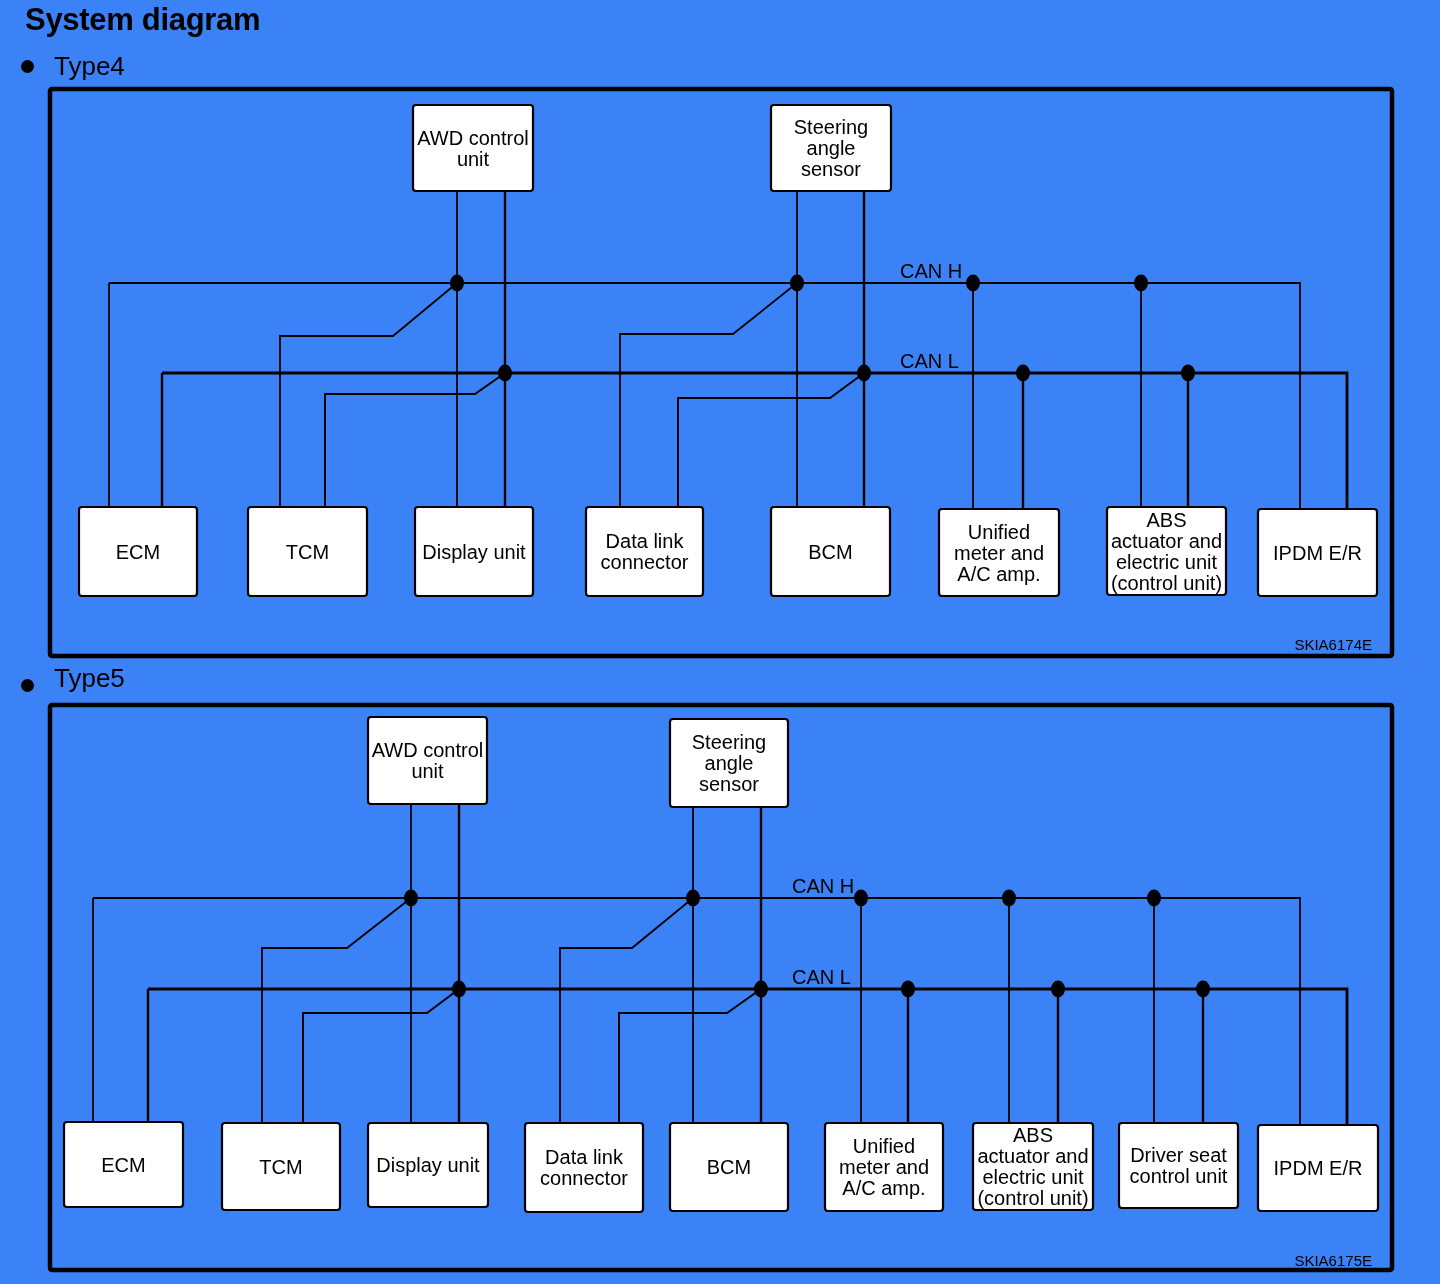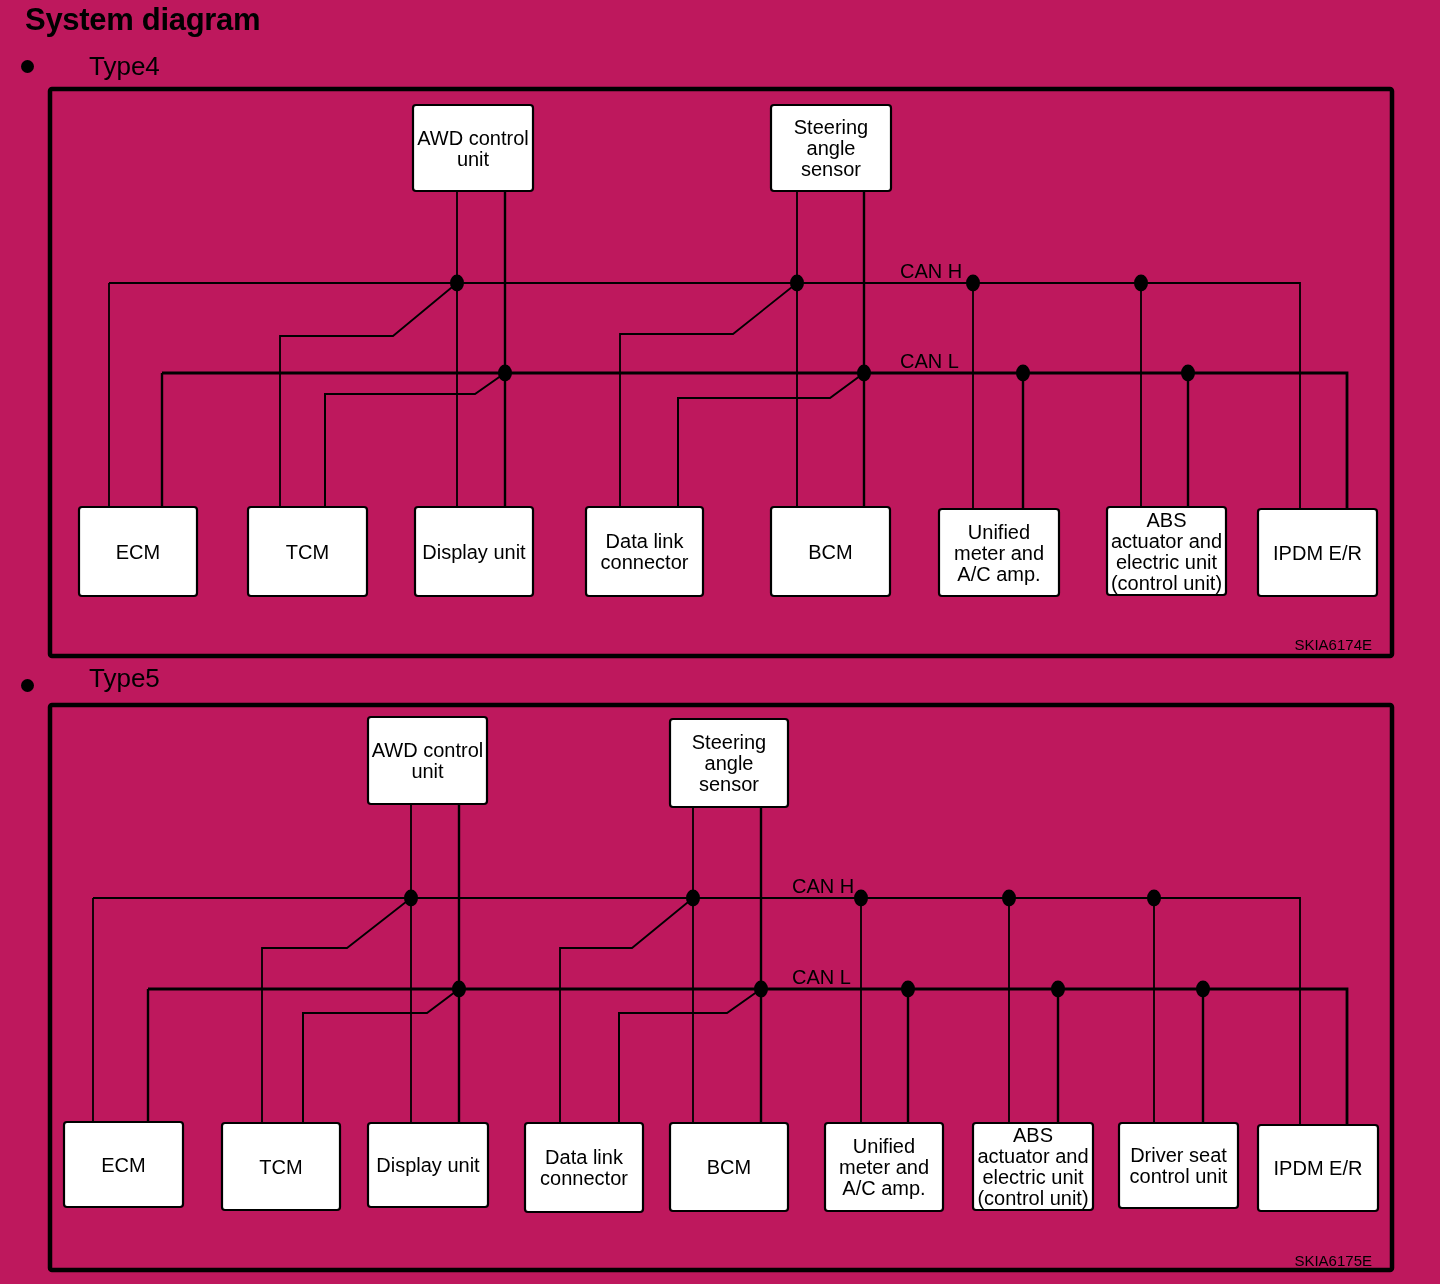--- a/index.html
+++ b/index.html
@@ -1,24 +1,24 @@
 <!DOCTYPE html>
 <html><head>
 <meta charset="utf-8">
 <style>
   html,body{margin:0;padding:0;background:#ffffff;}
-  .page{position:relative;width:1440px;height:1284px;background:#be185d;overflow:hidden;
+  .page{position:relative;width:1440px;height:1284px;background:#3b82f6;overflow:hidden;
         font-family:"Liberation Sans",sans-serif;color:#000;}
   .title{position:absolute;left:25px;top:2px;margin:0;font-size:31px;line-height:36px;
          font-weight:bold;letter-spacing:-0.3px;}
   .bullet-row{position:absolute;left:21px;height:28px;display:flex;align-items:center;}
   .bullet-row.r1{top:52px;}
   .bullet-row.r2{top:664px;align-items:flex-end;}
   .bdot{width:13px;height:13px;border-radius:50%;background:#000;flex:0 0 auto;}
-  .blabel{margin-left:55px;font-size:26px;line-height:28px;}
+  .blabel{margin-left:20px;font-size:26px;line-height:28px;}
   #diagram-svg{position:absolute;left:0;top:0;}
   #diagram-svg text{font-family:"Liberation Sans",sans-serif;fill:#000;}
 </style>
 </head>
 <body>
 
 <div class="page">
   <h1 class="title">System diagram</h1>
 
   <div class="bullet-row r1">

